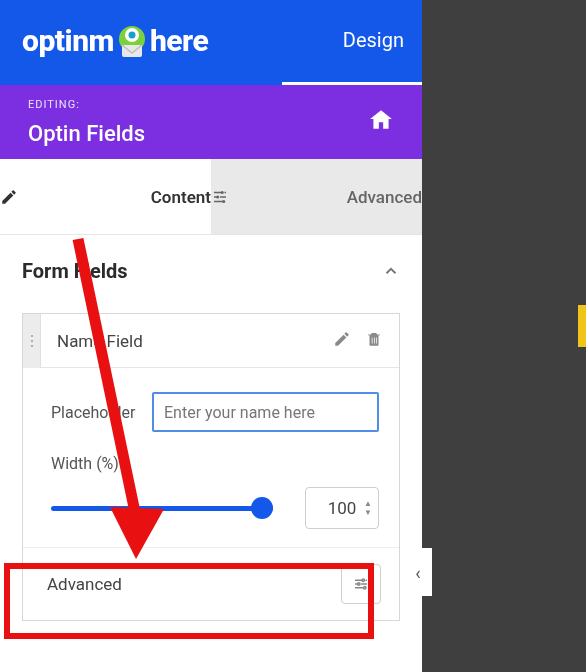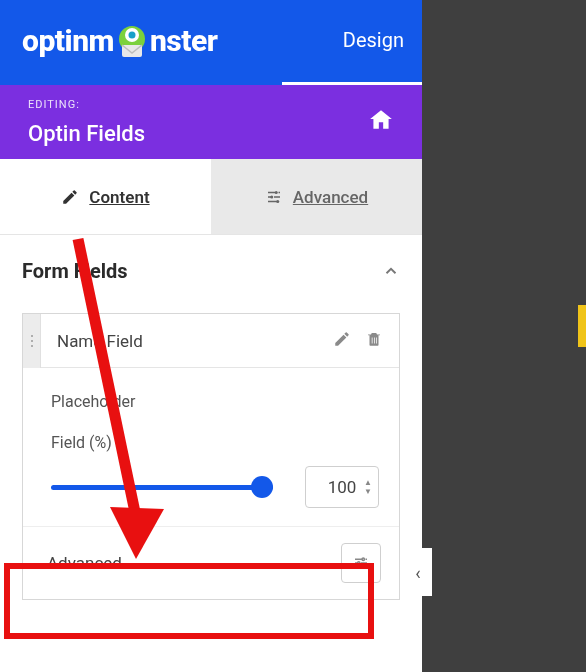--- a/index.html
+++ b/index.html
@@ -17,21 +17,21 @@
   .design-link { color:#fff; font-weight:400; font-size:20px; padding-bottom:6px; }
   .design-underline { position:absolute; top:82px; right:0; width:140px; height:3px; background:#fff; }
   
   .editbar { height: 74px; background: #7b2fe0; display:flex; align-items:center; justify-content:space-between; padding:0 28px 0 28px; color:#fff; }
   .editbar-left { display:flex; flex-direction:column; }
   .editbar-label { font-size:11px; letter-spacing:1px; opacity:.85; text-transform:uppercase; }
   .editbar-title { font-size:22px; font-weight:500; margin-top:10px; }
   .home-icon svg { width:26px; height:26px; fill:#fff; }
   
   .tabs { display:flex; height: 76px; border-bottom:1px solid #e5e5e5; }
-  .tab { flex:1; display:flex; align-items:center; justify-content:center; gap:10px; font-size:17px; font-weight:600; color:#333; cursor:pointer;text-decoration:underline; }
+  .tab { flex:1; display:flex; align-items:center; justify-content:space-between; gap:10px; font-size:17px; font-weight:600; color:#333; cursor:pointer; }
   .tab.inactive { background:#e9e9e9; color:#666; font-weight:500; }
   .tab svg { width:18px; height:18px; }
   
   .body { flex:1; padding: 24px 22px 0 22px; position:relative; }
   .section-header { display:flex; align-items:center; justify-content:space-between; margin-bottom:30px; }
   .section-title { font-size:20px; font-weight:700; color:#2b2b2b; }
   .chevron { width:18px; height:18px; }
   
   .card { border:1px solid #d7d7d7; background:#fff; }
   .card-header { display:flex; align-items:center; height:54px; border-bottom:1px solid #e5e5e5; }
@@ -72,21 +72,21 @@
         <span class="logo-text">optinm</span>
         <span class="logo-mascot">
           <svg viewBox="0 0 40 40">
               <circle cx="20" cy="16" r="13" fill="#7bd13c"></circle>
               <circle cx="20" cy="12" r="7" fill="#fff"></circle>
               <circle cx="20" cy="12" r="3.5" fill="#18a0c8"></circle>
               <rect x="10" y="22" width="20" height="12" rx="2" fill="#e8e8e8"></rect>
               <path d="M10 22 L20 30 L30 22" stroke="#bdbdbd" stroke-width="1.5" fill="none"></path>
             </svg>
         </span>
-        <span class="logo-text">nster</span>
+        <span class="logo-text">here</span>
       </div>
       <div class="design-link">Design</div>
       <div class="design-underline"></div>
     </div>
 
     <div class="editbar">
       <div class="editbar-left">
         <span class="editbar-label">EDITING:</span>
         <span class="editbar-title">Optin Fields</span>
       </div>
@@ -136,22 +136,23 @@
             <span><svg viewBox="0 0 24 24">
                   <path d="M6 7h12v13a1 1 0 0 1-1 1H7a1 1 0 0 1-1-1V7zm3-3h6l1 2H8l1-2zM4 6h16v1H4z"></path>
                   <path fill="#fff" d="M9 10h1v8H9zm3 0h1v8h-1zm3 0h1v8h-1z"></path>
                 </svg></span>
           </div>
         </div>
 
         <div class="card-body">
           <div class="row">
             <div class="row-label">Placeholder</div>
+            <input class="ph-input" value="Enter your name here" style="">
           </div>
-          <div class="width-label">Field (%)</div>
+          <div class="width-label">Width (%)</div>
           <div class="width-row">
             <div class="slider-wrap">
               <div class="slider-track"></div>
               <div class="slider-thumb"></div>
             </div>
             <div class="num-input">
               <span>100</span>
               <span class="num-spin">▲<br>▼</span>
             </div>
           </div>

